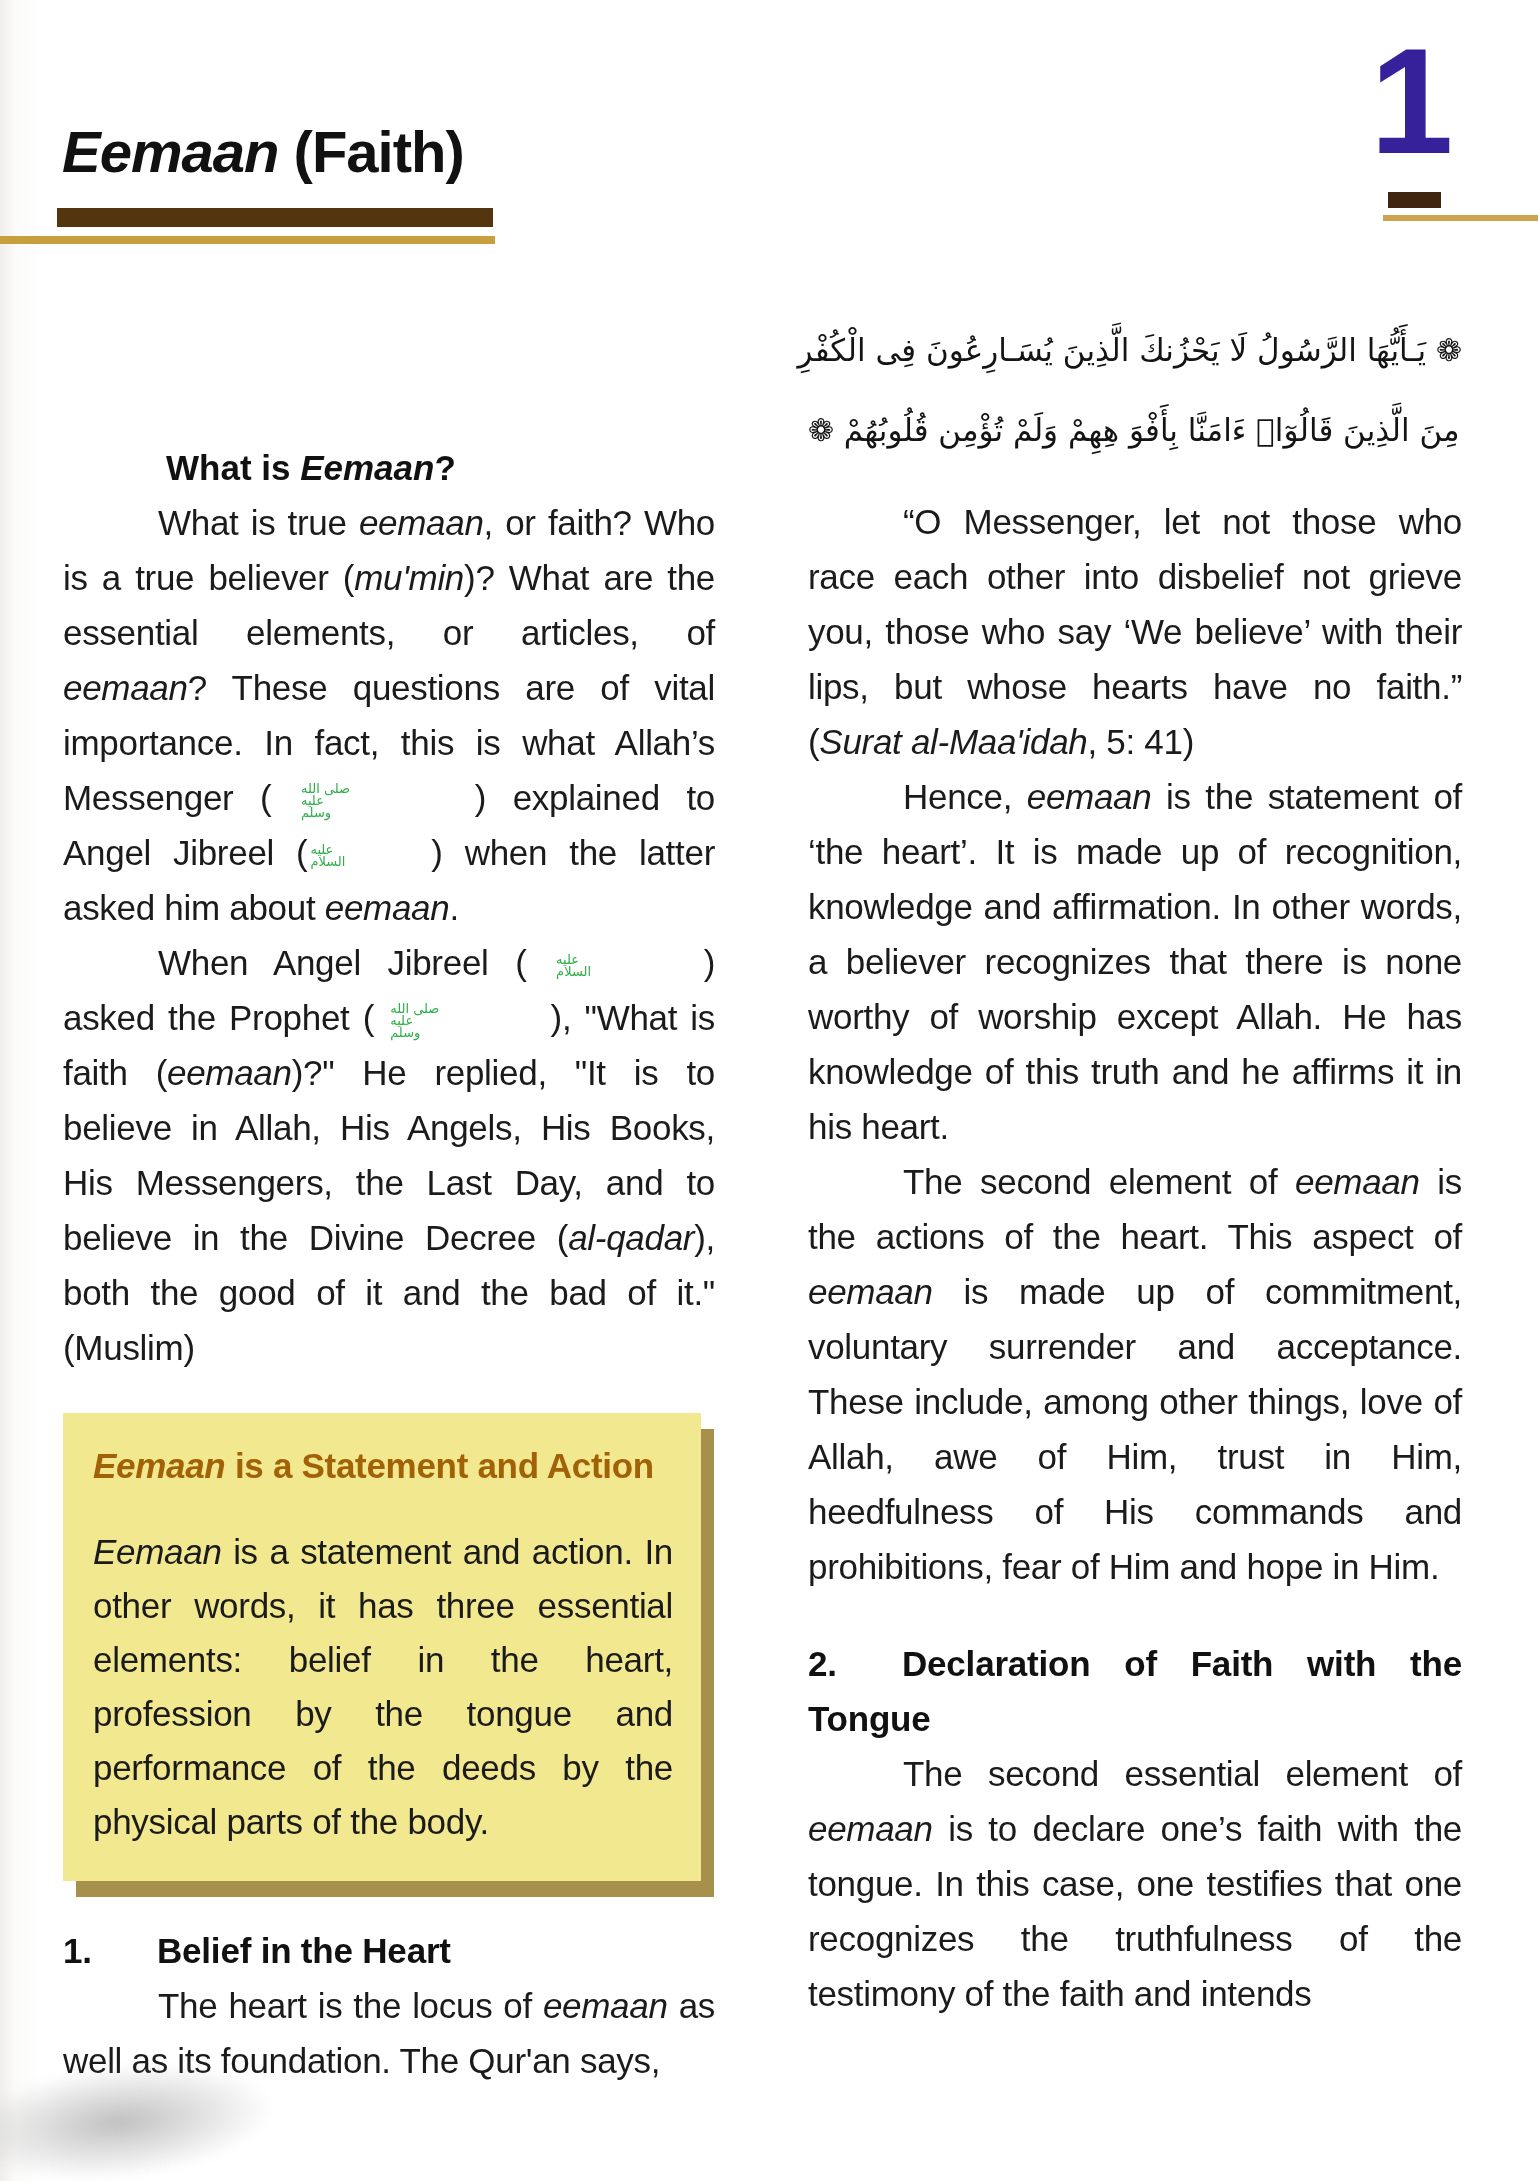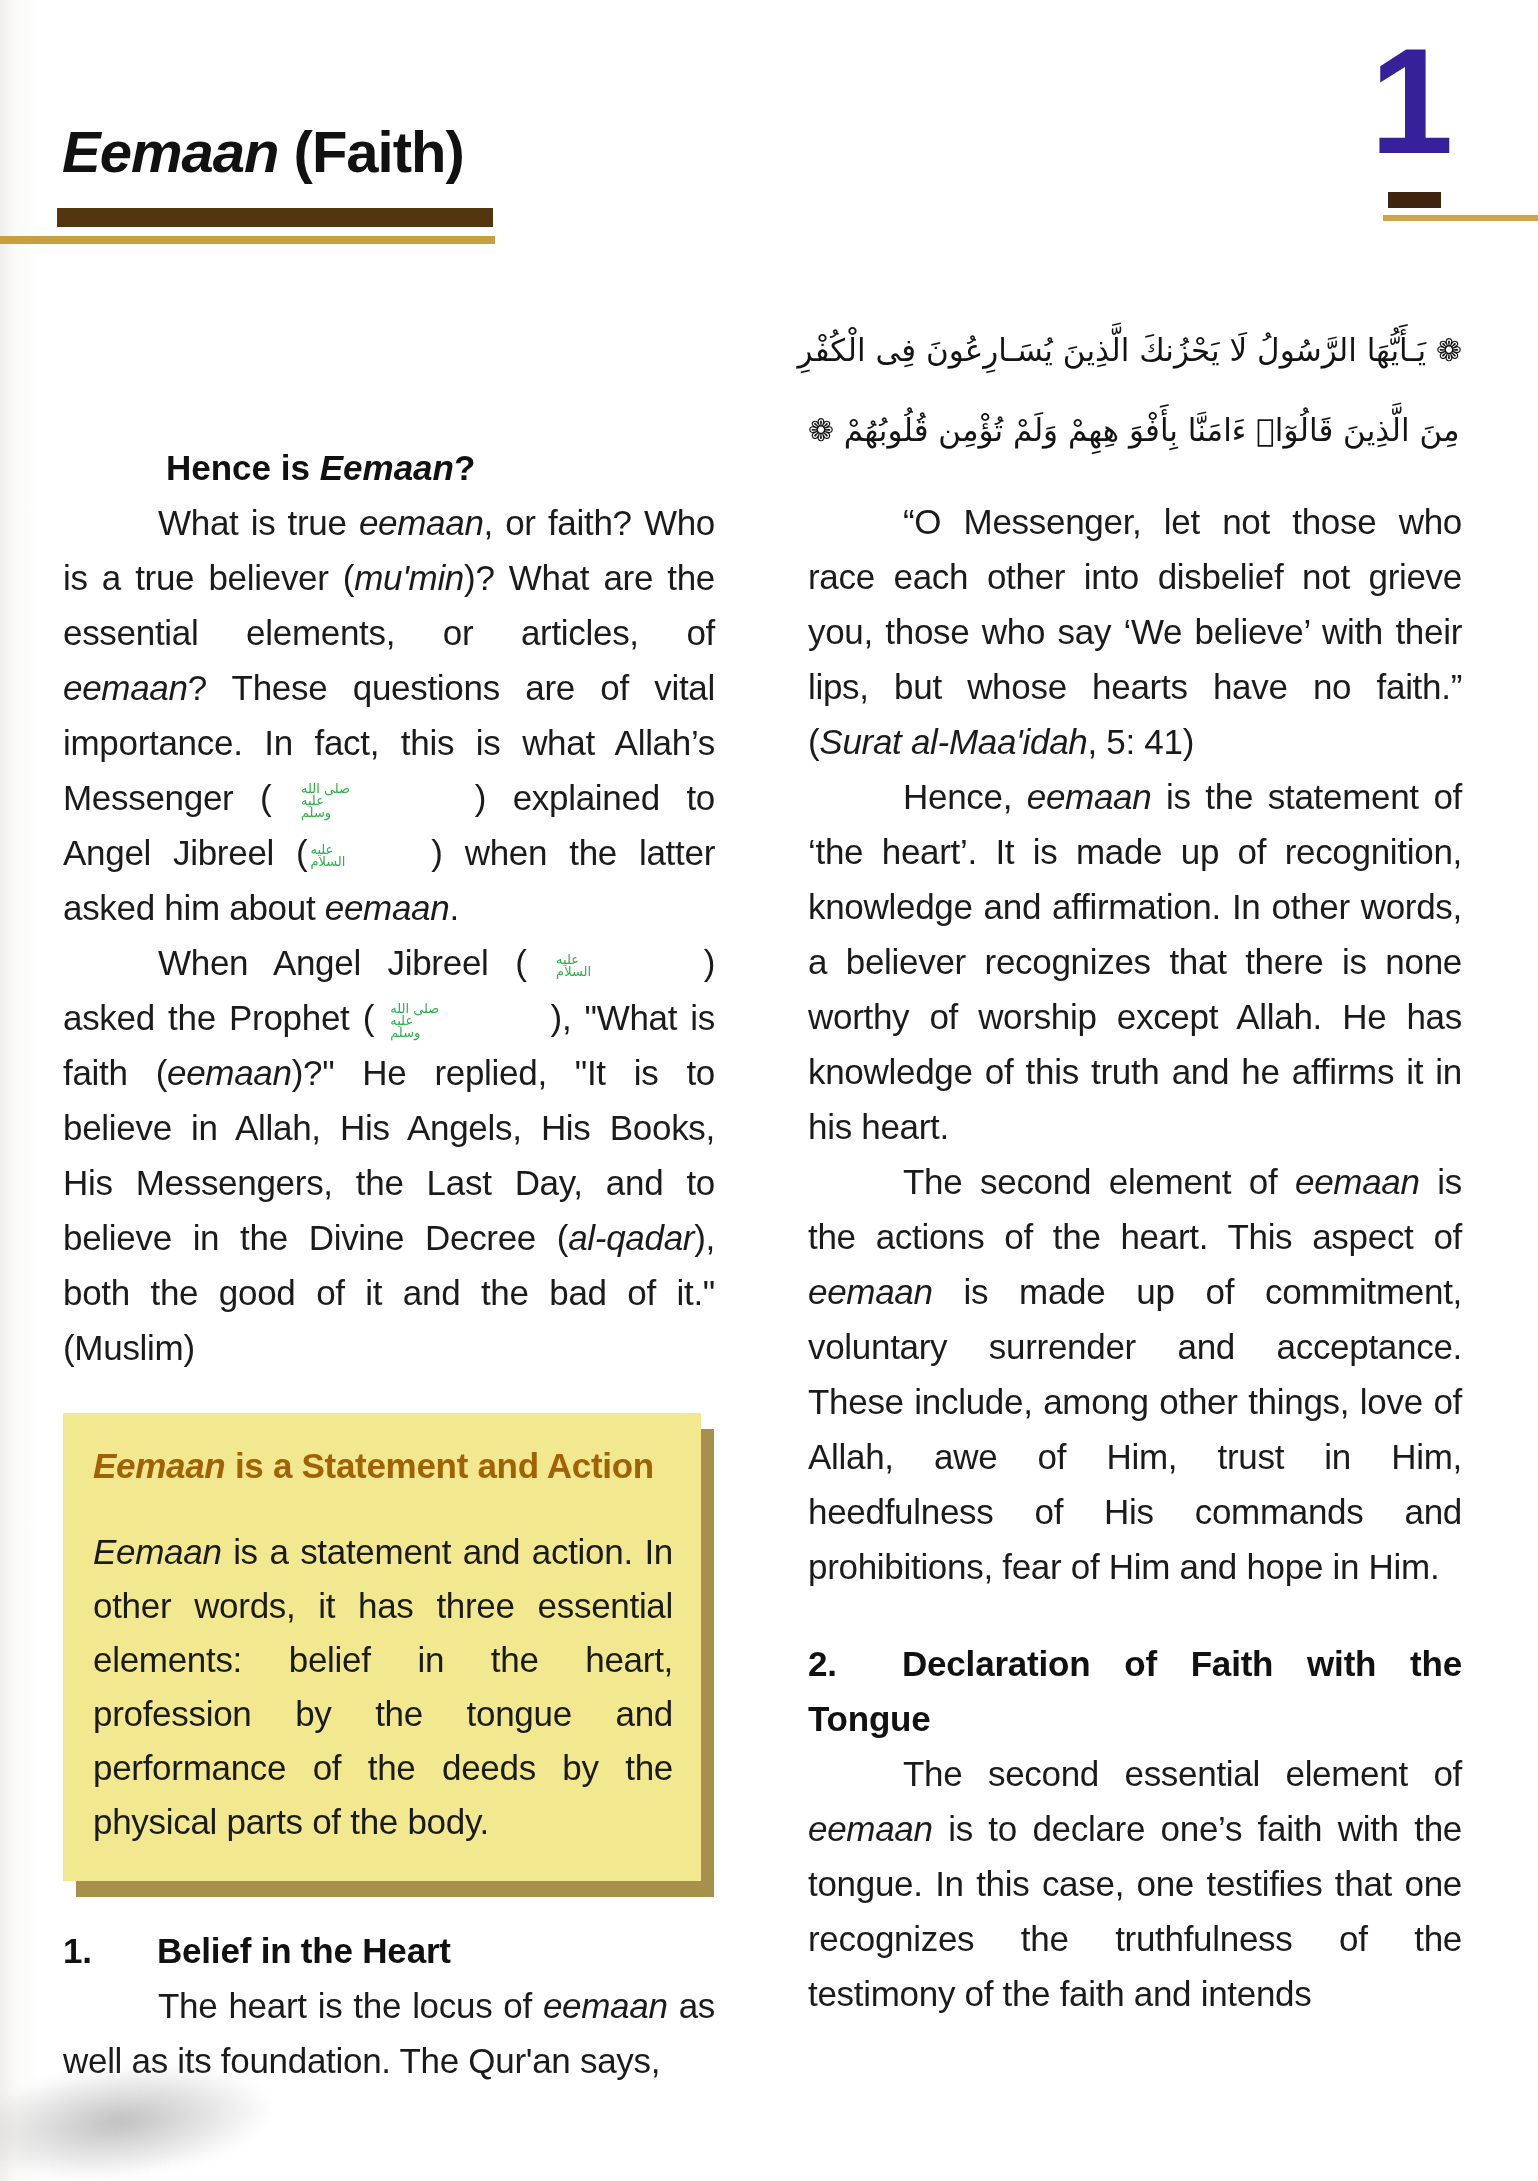--- a/index.html
+++ b/index.html
@@ -93,21 +93,21 @@
 
   <div class="page-title"><span class="bi">Eemaan</span><span class="b"> (Faith)</span></div>
   <div class="title-rule-dark"></div>
   <div class="title-rule-gold"></div>
 
   <div class="chapter-number">1</div>
   <div class="chapter-rule-dark"></div>
   <div class="chapter-rule-gold"></div>
 
   <div class="left-col">
-    <p class="subheading"><span class="b">Hence is </span><span class="bi">Eemaan</span><span class="b">?</span></p>
+    <p class="subheading"><span class="b">What is </span><span class="bi">Eemaan</span><span class="b">?</span></p>
     <p class="body"><span>What is true </span><span class="i">eemaan</span><span>, or faith? Who is a true believer (</span><span class="i">mu'min</span><span>)? What are the essential elements, or articles, of </span><span class="i">eemaan</span><span>? These questions are of vital importance. In fact, this is what Allah’s Messenger ( </span><span class="hon">صلى الله
 عليه
 وسلم</span><span> ) explained to Angel Jibreel (</span><span class="hon">عليه
 السلام</span><span>) when the latter asked him about </span><span class="i">eemaan</span><span>.</span></p>
     <p class="body"><span>When Angel Jibreel ( </span><span class="hon">عليه
 السلام</span><span> ) asked the Prophet ( </span><span class="hon">صلى الله
 عليه
 وسلم</span><span> ), "What is faith (</span><span class="i">eemaan</span><span>)?" He replied, "It is to believe in Allah, His Angels, His Books, His Messengers, the Last Day, and to believe in the Divine Decree (</span><span class="i">al-qadar</span><span>), both the good of it and the bad of it." (Muslim)</span></p>
 
     <div class="highlight-box">

